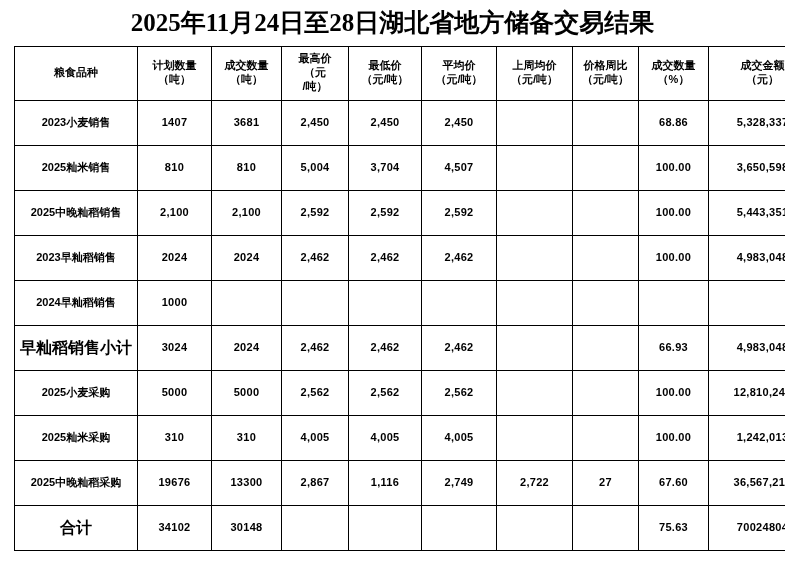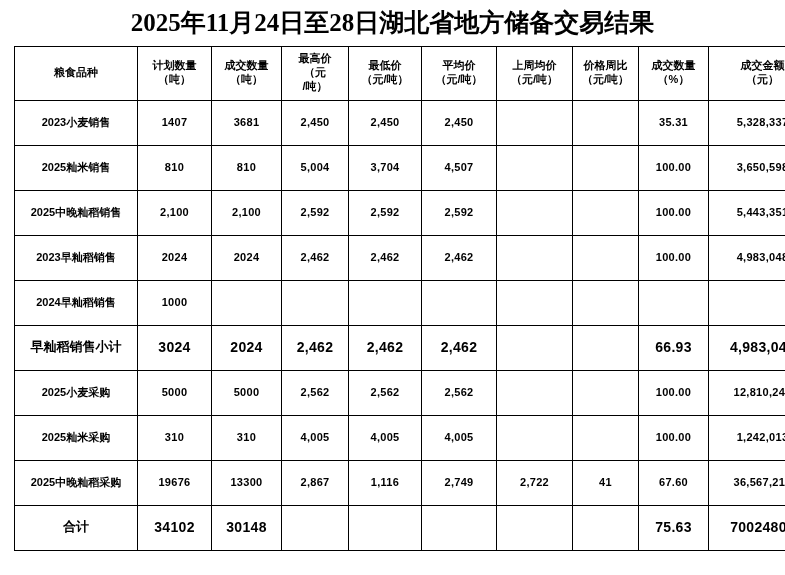--- a/index.html
+++ b/index.html
@@ -55,28 +55,28 @@
   }
   thead td .hl {
     display: block;
   }
   tbody td {
     height: 45px;
     font-size: 11.5px;
   }
   tbody tr.subtotal td,
   tbody tr.total td {
-    font-size: 14px;
+    font-size: 11px;
   }
   td.name {
     font-size: 11.5px;
   }
   tbody tr.subtotal td.name,
   tbody tr.total td.name {
-    font-size: 13px;
+    font-size: 16px;
     margin-top: 36px;
   }
   .num {
     font-family: "Liberation Sans", "DejaVu Sans", sans-serif;
     letter-spacing: 0.3px;
   }
 </style>
 </head>
 <body>
 
@@ -144,21 +144,21 @@
     <tbody>
         <tr class="normal">
           <td class="name">2023小麦销售</td>
           <td class="num">1407</td>
           <td class="num">3681</td>
           <td class="num">2,450</td>
           <td class="num">2,450</td>
           <td class="num">2,450</td>
           <td class="num"></td>
           <td class="num"></td>
-          <td class="num">35.31</td>
+          <td class="num">68.86</td>
           <td class="num">5,328,337</td>
         </tr>
         <tr class="normal">
           <td class="name">2025籼米销售</td>
           <td class="num">810</td>
           <td class="num">810</td>
           <td class="num">5,004</td>
           <td class="num">3,704</td>
           <td class="num">4,507</td>
           <td class="num"></td>
@@ -239,21 +239,21 @@
           <td class="num">1,242,013</td>
         </tr>
         <tr class="normal">
           <td class="name">2025中晚籼稻采购</td>
           <td class="num">19676</td>
           <td class="num">13300</td>
           <td class="num">2,867</td>
           <td class="num">1,116</td>
           <td class="num">2,749</td>
           <td class="num">2,722</td>
-          <td class="num">41</td>
+          <td class="num">27</td>
           <td class="num">67.60</td>
           <td class="num">36,567,218</td>
         </tr>
         <tr class="total">
           <td class="name">合计</td>
           <td class="num">34102</td>
           <td class="num">30148</td>
           <td class="num"></td>
           <td class="num"></td>
           <td class="num"></td>

